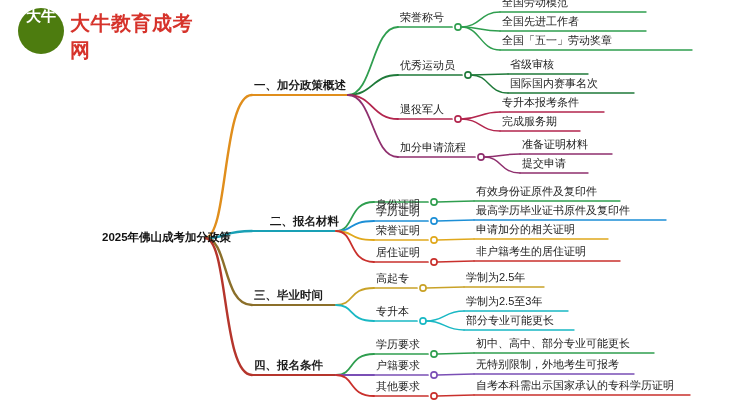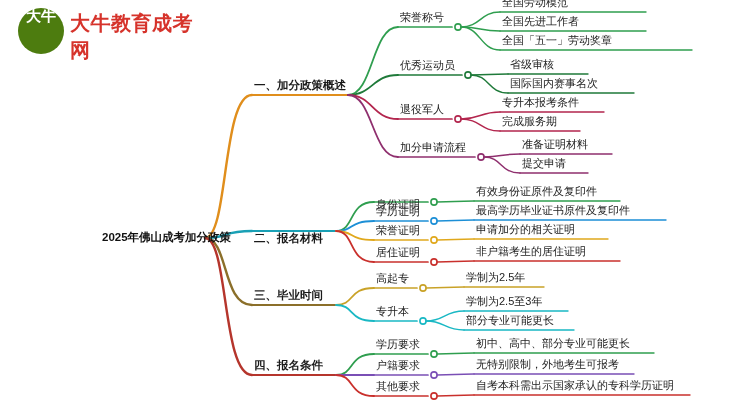--- a/index.html
+++ b/index.html
@@ -212,21 +212,21 @@
       <div class="node-label lvl3-label" style="left: 502px; top: 34px;">全国「五一」劳动奖章</div>
       <div class="node-label lvl2-label" style="left: 400px; top: 59px;">优秀运动员</div>
       <div class="node-label lvl3-label" style="left: 510px; top: 58px;">省级审核</div>
       <div class="node-label lvl3-label" style="left: 510px; top: 77px;">国际国内赛事名次</div>
       <div class="node-label lvl2-label" style="left: 400px; top: 103px;">退役军人</div>
       <div class="node-label lvl3-label" style="left: 502px; top: 96px;">专升本报考条件</div>
       <div class="node-label lvl3-label" style="left: 502px; top: 115px;">完成服务期</div>
       <div class="node-label lvl2-label" style="left: 400px; top: 141px;">加分申请流程</div>
       <div class="node-label lvl3-label" style="left: 522px; top: 138px;">准备证明材料</div>
       <div class="node-label lvl3-label" style="left: 522px; top: 157px;">提交申请</div>
-      <div class="node-label lvl1-label" style="left: 254px; top: 215px; margin-top: 17px;">二、报名材料</div>
+      <div class="node-label lvl1-label" style="left: 270px; top: 215px;">二、报名材料</div>
       <div class="node-label lvl2-label" style="left: 376px; top: 198px;">身份证明</div>
       <div class="node-label lvl3-label" style="left: 476px; top: 185px;">有效身份证原件及复印件</div>
       <div class="node-label lvl2-label" style="left: 376px; top: 205px;">学历证明</div>
       <div class="node-label lvl3-label" style="left: 476px; top: 204px;">最高学历毕业证书原件及复印件</div>
       <div class="node-label lvl2-label" style="left: 376px; top: 224px;">荣誉证明</div>
       <div class="node-label lvl3-label" style="left: 476px; top: 223px;">申请加分的相关证明</div>
       <div class="node-label lvl2-label" style="left: 376px; top: 246px;">居住证明</div>
       <div class="node-label lvl3-label" style="left: 476px; top: 245px;">非户籍考生的居住证明</div>
       <div class="node-label lvl1-label" style="left: 254px; top: 289px;">三、毕业时间</div>
       <div class="node-label lvl2-label" style="left: 376px; top: 272px;">高起专</div>

